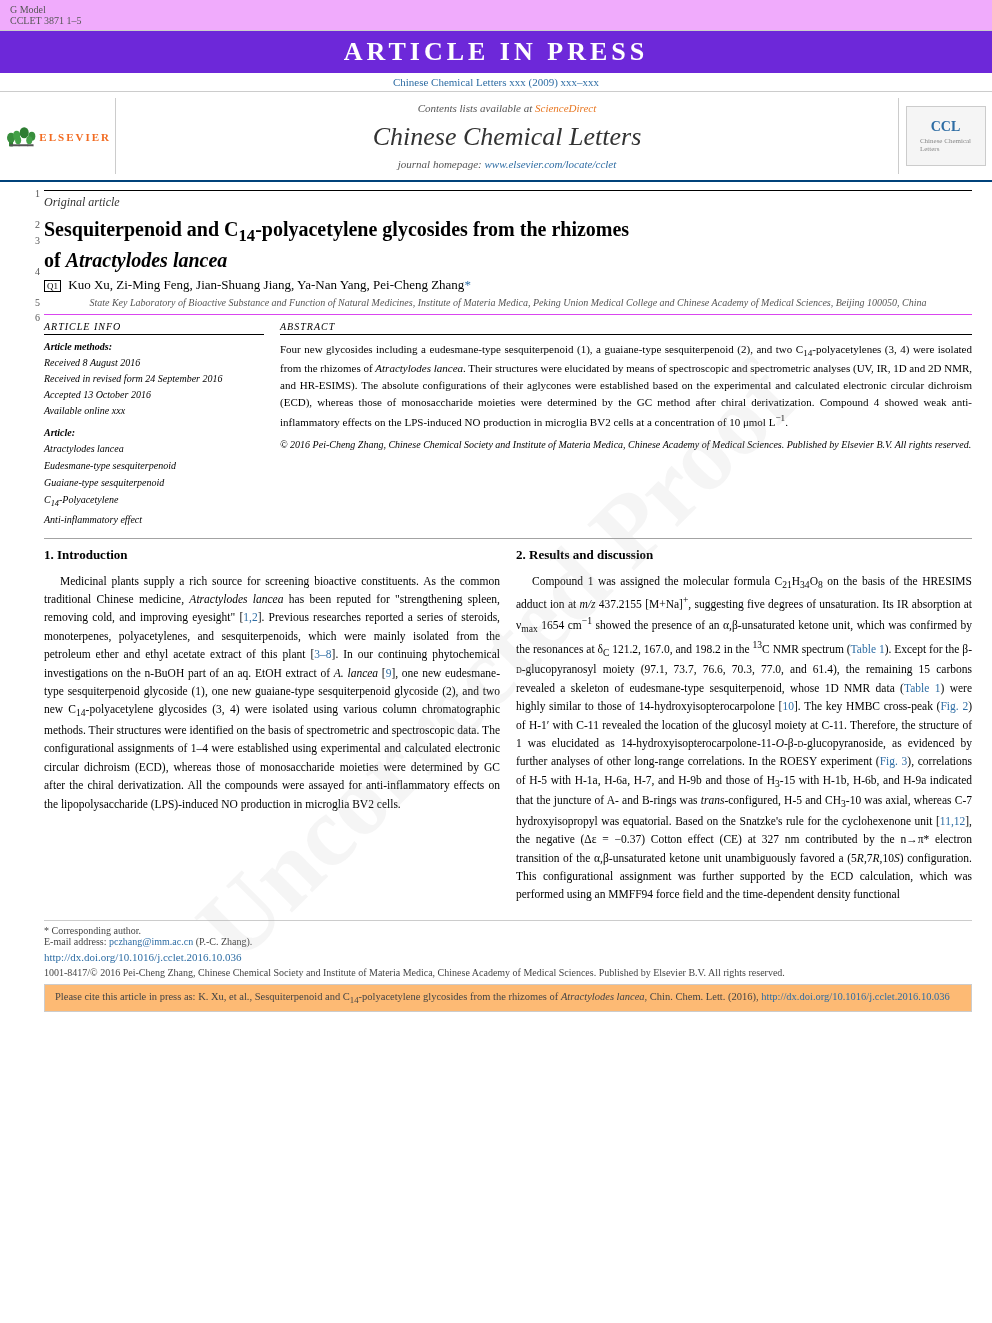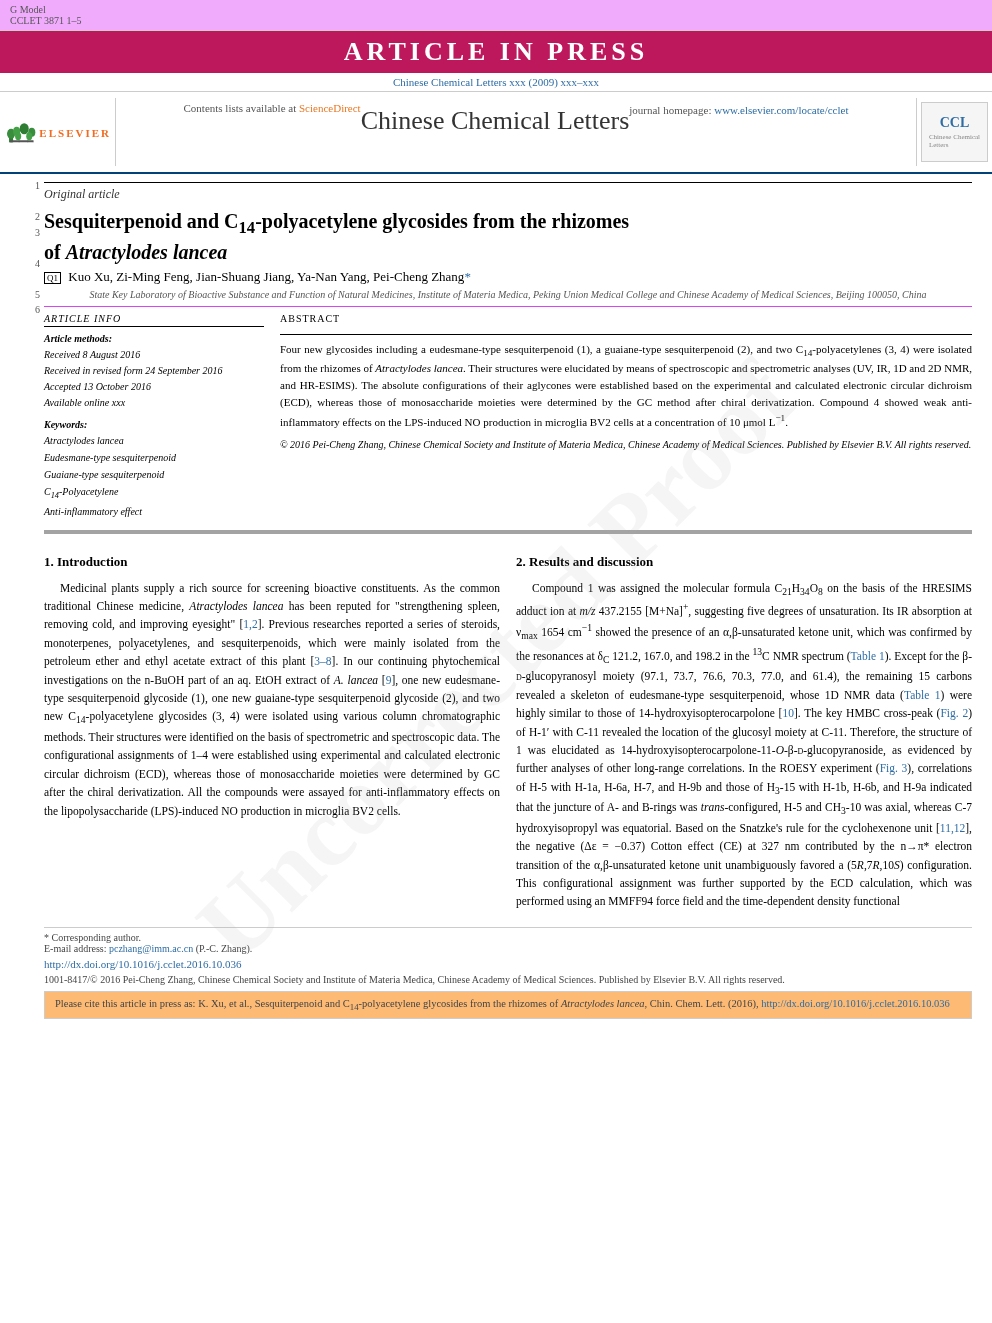--- a/index.html
+++ b/index.html
@@ -15,21 +15,21 @@
     
     .top-banner {
       background: #f0abfc;
       border-bottom: 1px solid #ccc;
       padding: 4px 10px;
       display: flex;
       align-items: center;
       justify-content: space-between;
     }
     .article-in-press-bar {
-      background: #be185d;
+      background: #6d28d9;
       text-align: center;
       color: #fff;
       font-size: 26px;
       font-weight: bold;
       letter-spacing: 4px;
       padding: 6px 0;
       text-transform: uppercase;
     }
 
     
@@ -55,23 +55,25 @@
     .elsevier-text {
       font-size: 11px;
       color: #f26b21;
       font-weight: bold;
       letter-spacing: 2px;
       margin-top: 2px;
     }
     .journal-header-center {
       flex: 1;
       display: flex;
-      flex-direction: row;
+      flex-direction: column;
+      align-items: center;
       justify-content: center;
       padding: 4px 20px;
+      font-style: italic;
     }
     .contents-available {
       font-size: 11px;
       color: #555;
       margin-bottom: 4px;
     }
     .sciencedirect-link {
       color: #e87722;
       text-decoration: none;
     }
@@ -85,21 +87,21 @@
     .journal-homepage {
       font-size: 11px;
       color: #555;
       margin-top: 2px;
     }
     .journal-homepage a {
       color: #2e6da4;
       text-decoration: none;
     }
     .journal-header-right {
-      width: 76px;
+      width: 94px;
       display: flex;
       align-items: center;
       justify-content: center;
       border-left: 1px solid #ccc;
       padding: 4px;
     }
     .journal-logo-box {
       width: 80px;
       height: 60px;
       border: 1px solid #ccc;
@@ -222,44 +224,45 @@
       font-size: 10px;
       font-style: italic;
       line-height: 1.7;
     }
 
     .abstract-title {
       font-size: 10px;
       font-variant: small-caps;
       letter-spacing: 1px;
       border-bottom: 1px solid #000;
-      padding-bottom: 10px;
+      padding-bottom: 2px;
       margin-bottom: 6px;
       text-transform: uppercase;
+      font-style: italic;
     }
 
     .abstract-text {
       font-size: 11px;
       line-height: 1.55;
       text-align: justify;
     }
 
     .copyright-text {
       font-size: 10px;
       margin-top: 6px;
       line-height: 1.5;
       text-align: justify;
       font-style: italic;
     }
 
     
     .body-section {
       margin-top: 10px;
-      border-top: 4px solid #a3a3a3;
-      padding-top: 18px;
+      border-top: 1px solid #a3a3a3;
+      padding-top: 6px;
     }
 
     .section-header {
       font-size: 13px;
       font-weight: bold;
       margin-bottom: 6px;
     }
 
     .body-two-col {
       display: flex;
@@ -438,21 +441,21 @@
           <div class="col-left">
             <div class="article-info-title">ARTICLE INFO</div>
             <div class="article-history">
               <div style="font-weight:bold;">Article methods:</div>
               <div>Received 8 August 2016</div>
               <div>Received in revised form 24 September 2016</div>
               <div>Accepted 13 October 2016</div>
               <div>Available online xxx</div>
             </div>
             <div class="keywords-section">
-              <div class="keywords-title">Keywords:</div>
+              <div class="keywords-title">Article:</div>
               <div class="keywords-list">
                 <div><em>Atractylodes lancea</em></div>
                 <div>Eudesmane-type sesquiterpenoid</div>
                 <div>Guaiane-type sesquiterpenoid</div>
                 <div>C<sub>14</sub>-Polyacetylene</div>
                 <div>Anti-inflammatory effect</div>
               </div>
             </div>
           </div>
 

